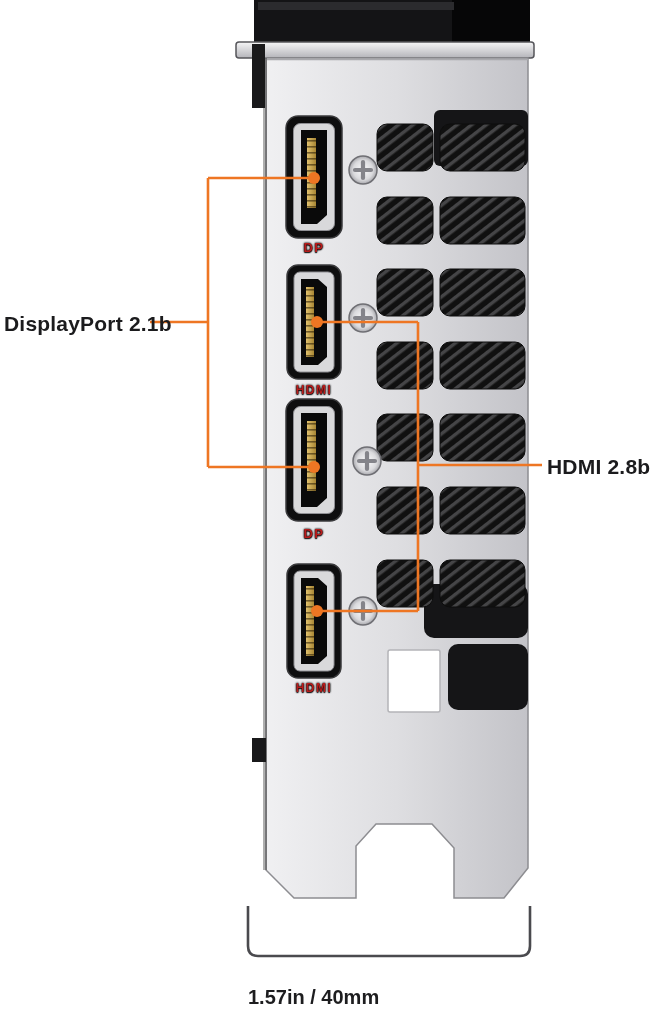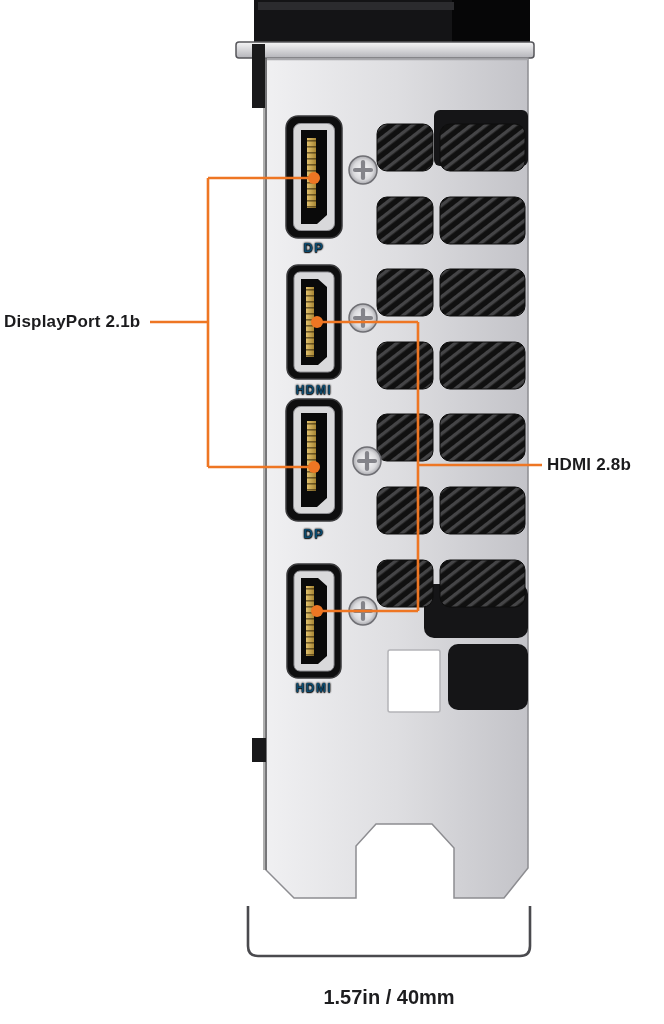--- a/index.html
+++ b/index.html
@@ -6,41 +6,41 @@
   .stage{
     position:relative;
     width:664px;height:1024px;
     background:#ffffff;
     font-family:"Liberation Sans", sans-serif;
     overflow:hidden;
   }
   .stage svg{position:absolute;left:0;top:0;}
   .callout-label{
     position:absolute;
-    font-size:17px;
+    font-size:21px;
     font-weight:600;
     color:#1b1b1d;
     letter-spacing:.2px;
     white-space:nowrap;
     text-align:right;
   }
   .port-label{
     position:absolute;
     transform:translateX(-50%);
     font-size:13px;
     font-weight:700;
-    color:#0c4a6e;
+    color:#b91c1c;
     letter-spacing:1.5px;
     white-space:nowrap;
     text-shadow:0 0 2px rgba(0,0,0,.95), 0 0 2px rgba(0,0,0,.9), 0 1px 1px rgba(0,0,0,.85);
   }
   .dim-label{
     position:absolute;
     left:248px;top:986px;width:282px;
-    text-align:center;
+    text-align:left;
     font-size:20px;
     font-weight:700;
     color:#1d1d1f;
     white-space:nowrap;
   }
 </style>
 </head>
 <body>
 
 <div class="stage">

